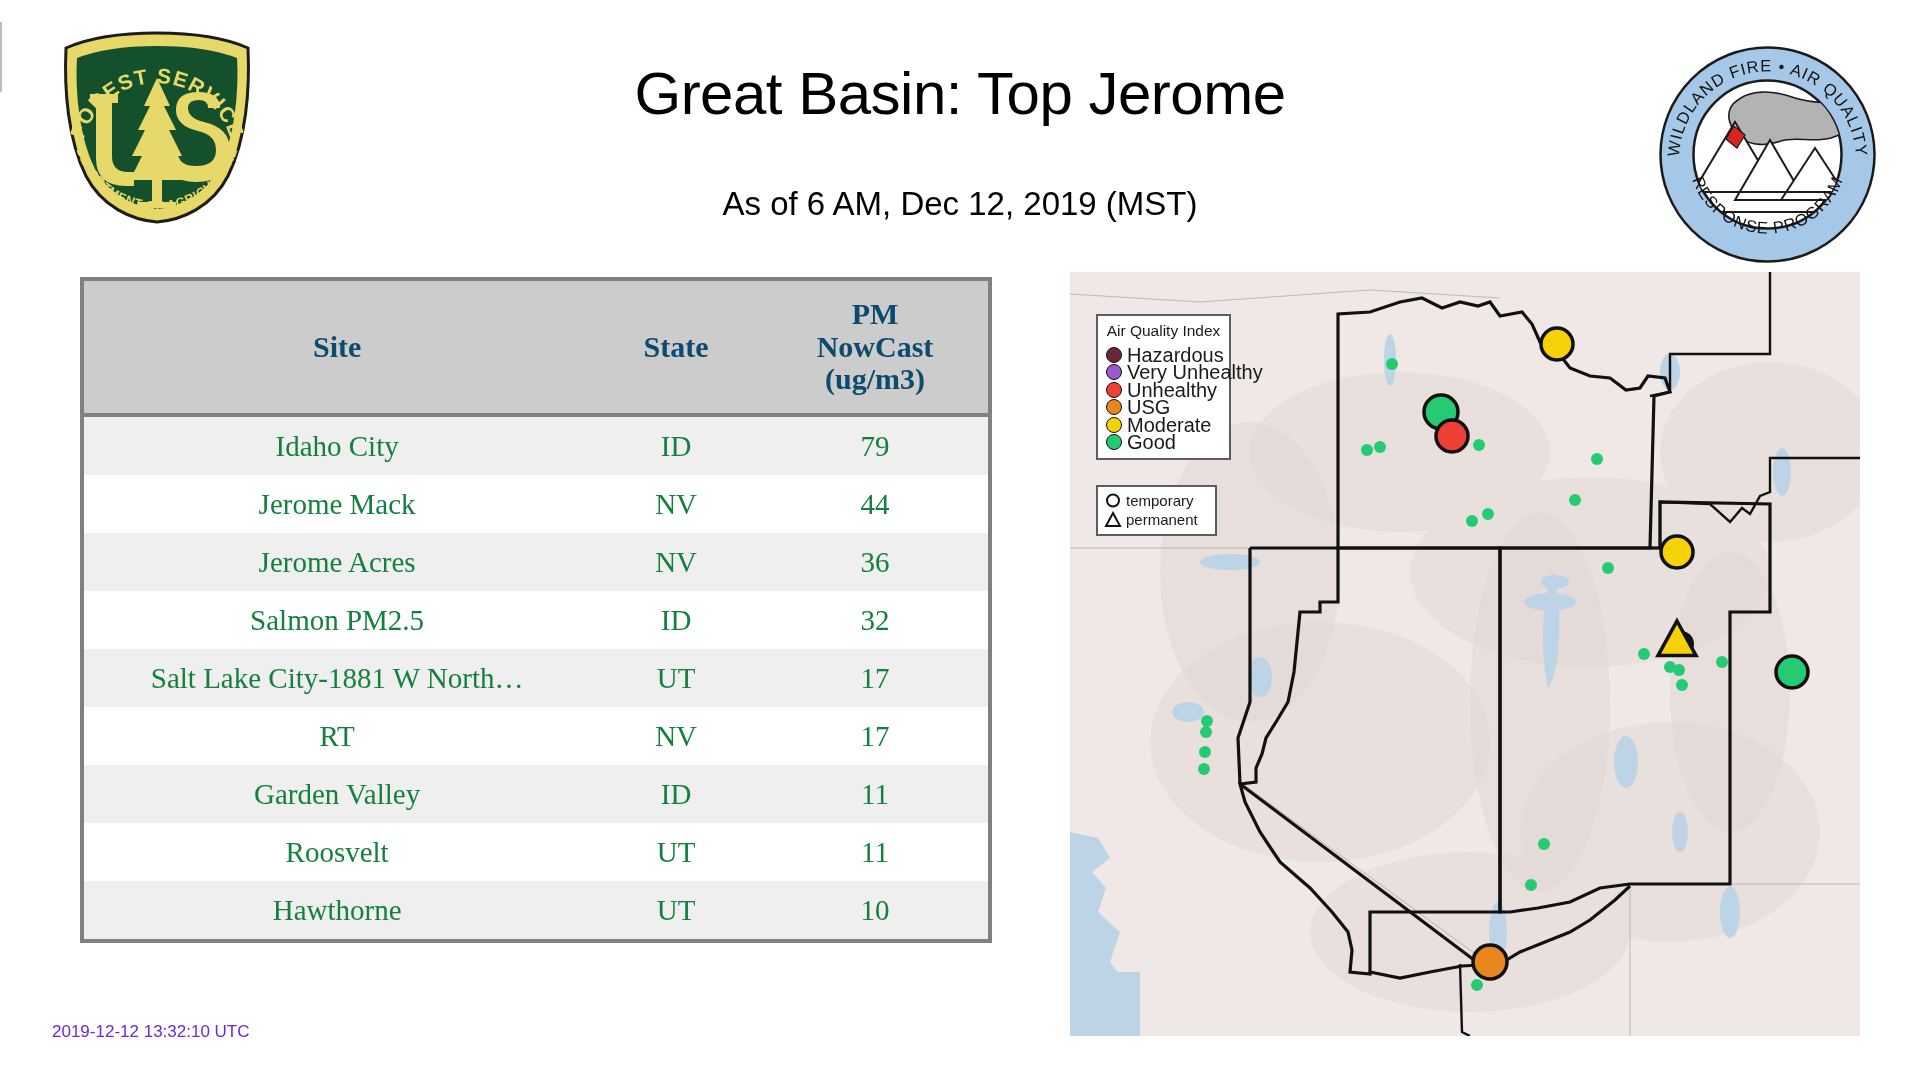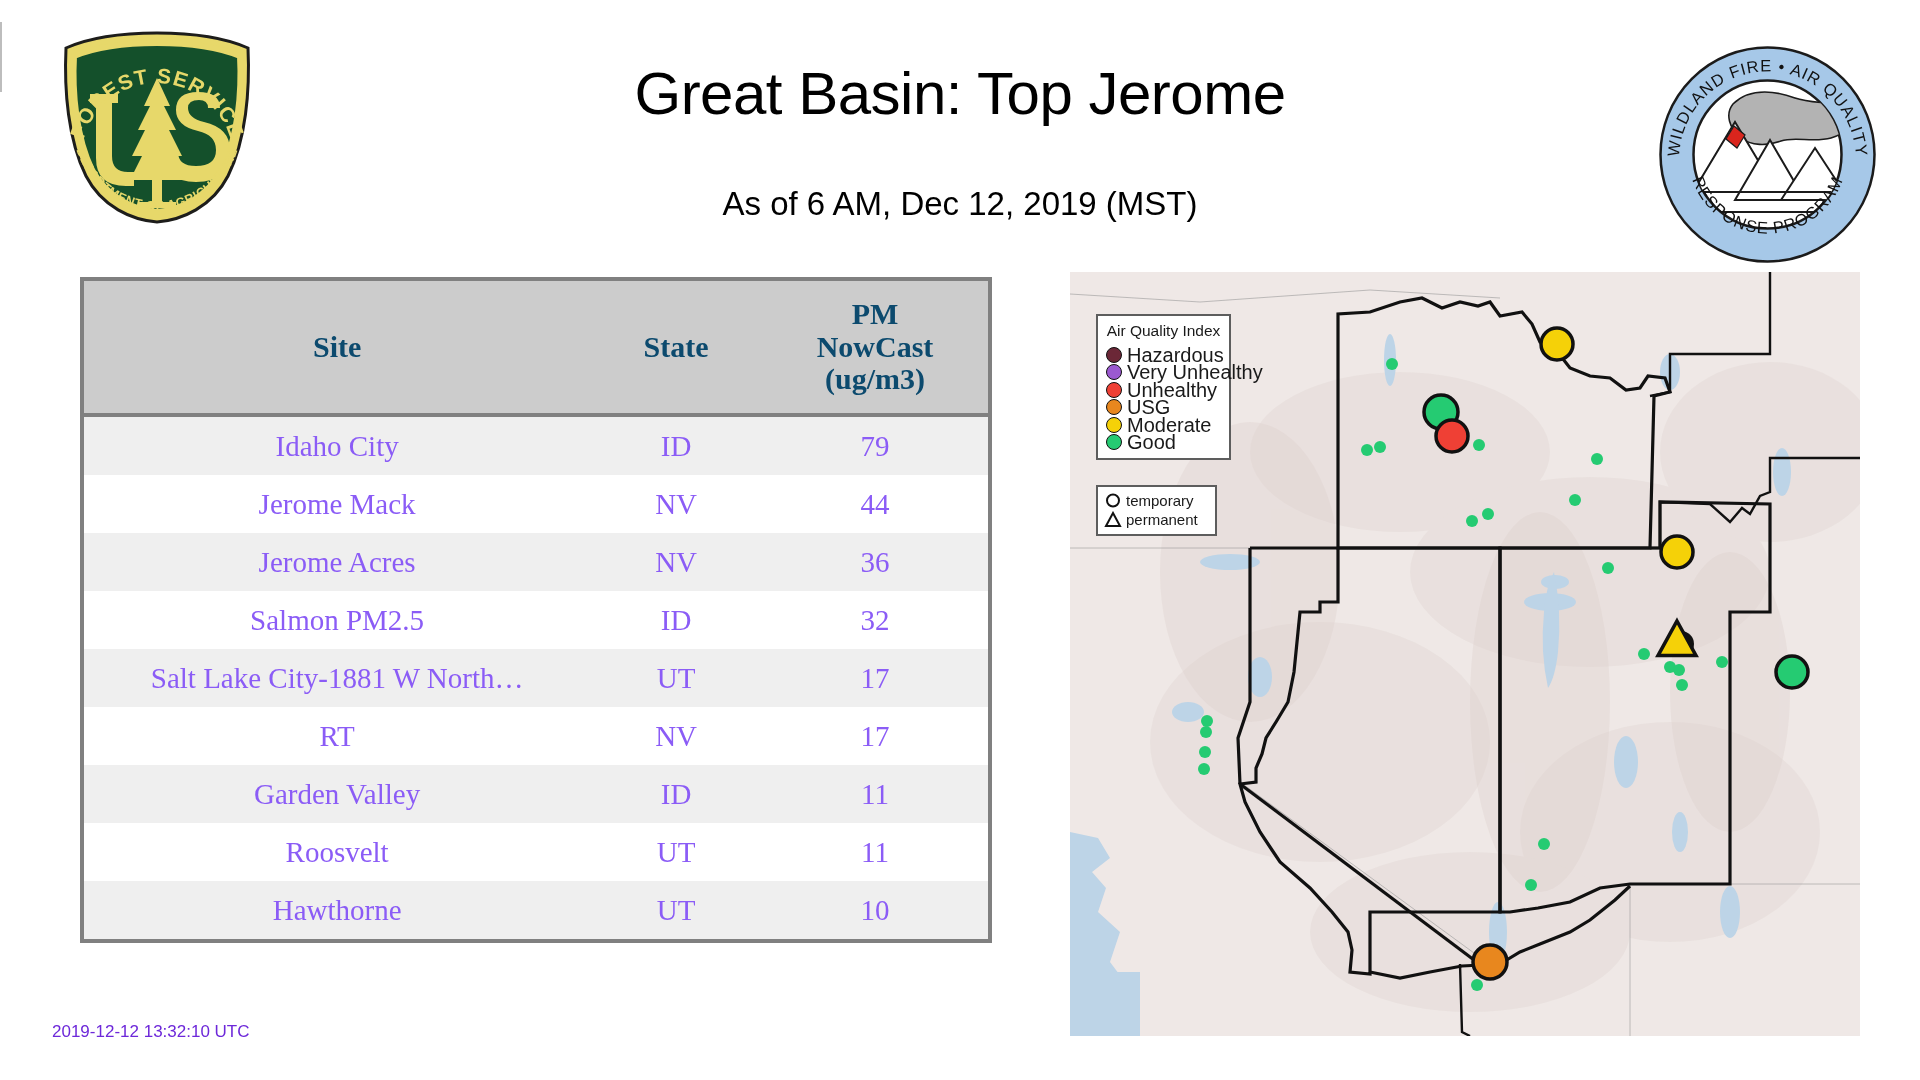--- a/index.html
+++ b/index.html
@@ -54,21 +54,21 @@
     text-align:center;
     vertical-align:middle;
     padding:8px 4px;
     border-bottom:4px solid #808080;
     line-height:1.08;
   }
   table.aqtable thead th.h-site{height:116px;}
   table.aqtable tbody td{
     font-size:29px;
     text-align:center;
-    color:#8b5cf6;
+    color:#15803d;
     height:58px;
     padding:0 4px;
     border:0;
     white-space:nowrap;
   }
   table.aqtable tbody tr:nth-child(odd) td{background:#efefef;}
   table.aqtable tbody tr:nth-child(even) td{background:#ffffff;}
   .col-site{width:56%;}
   .col-state{width:19%;}
   .col-pm{width:25%;}

